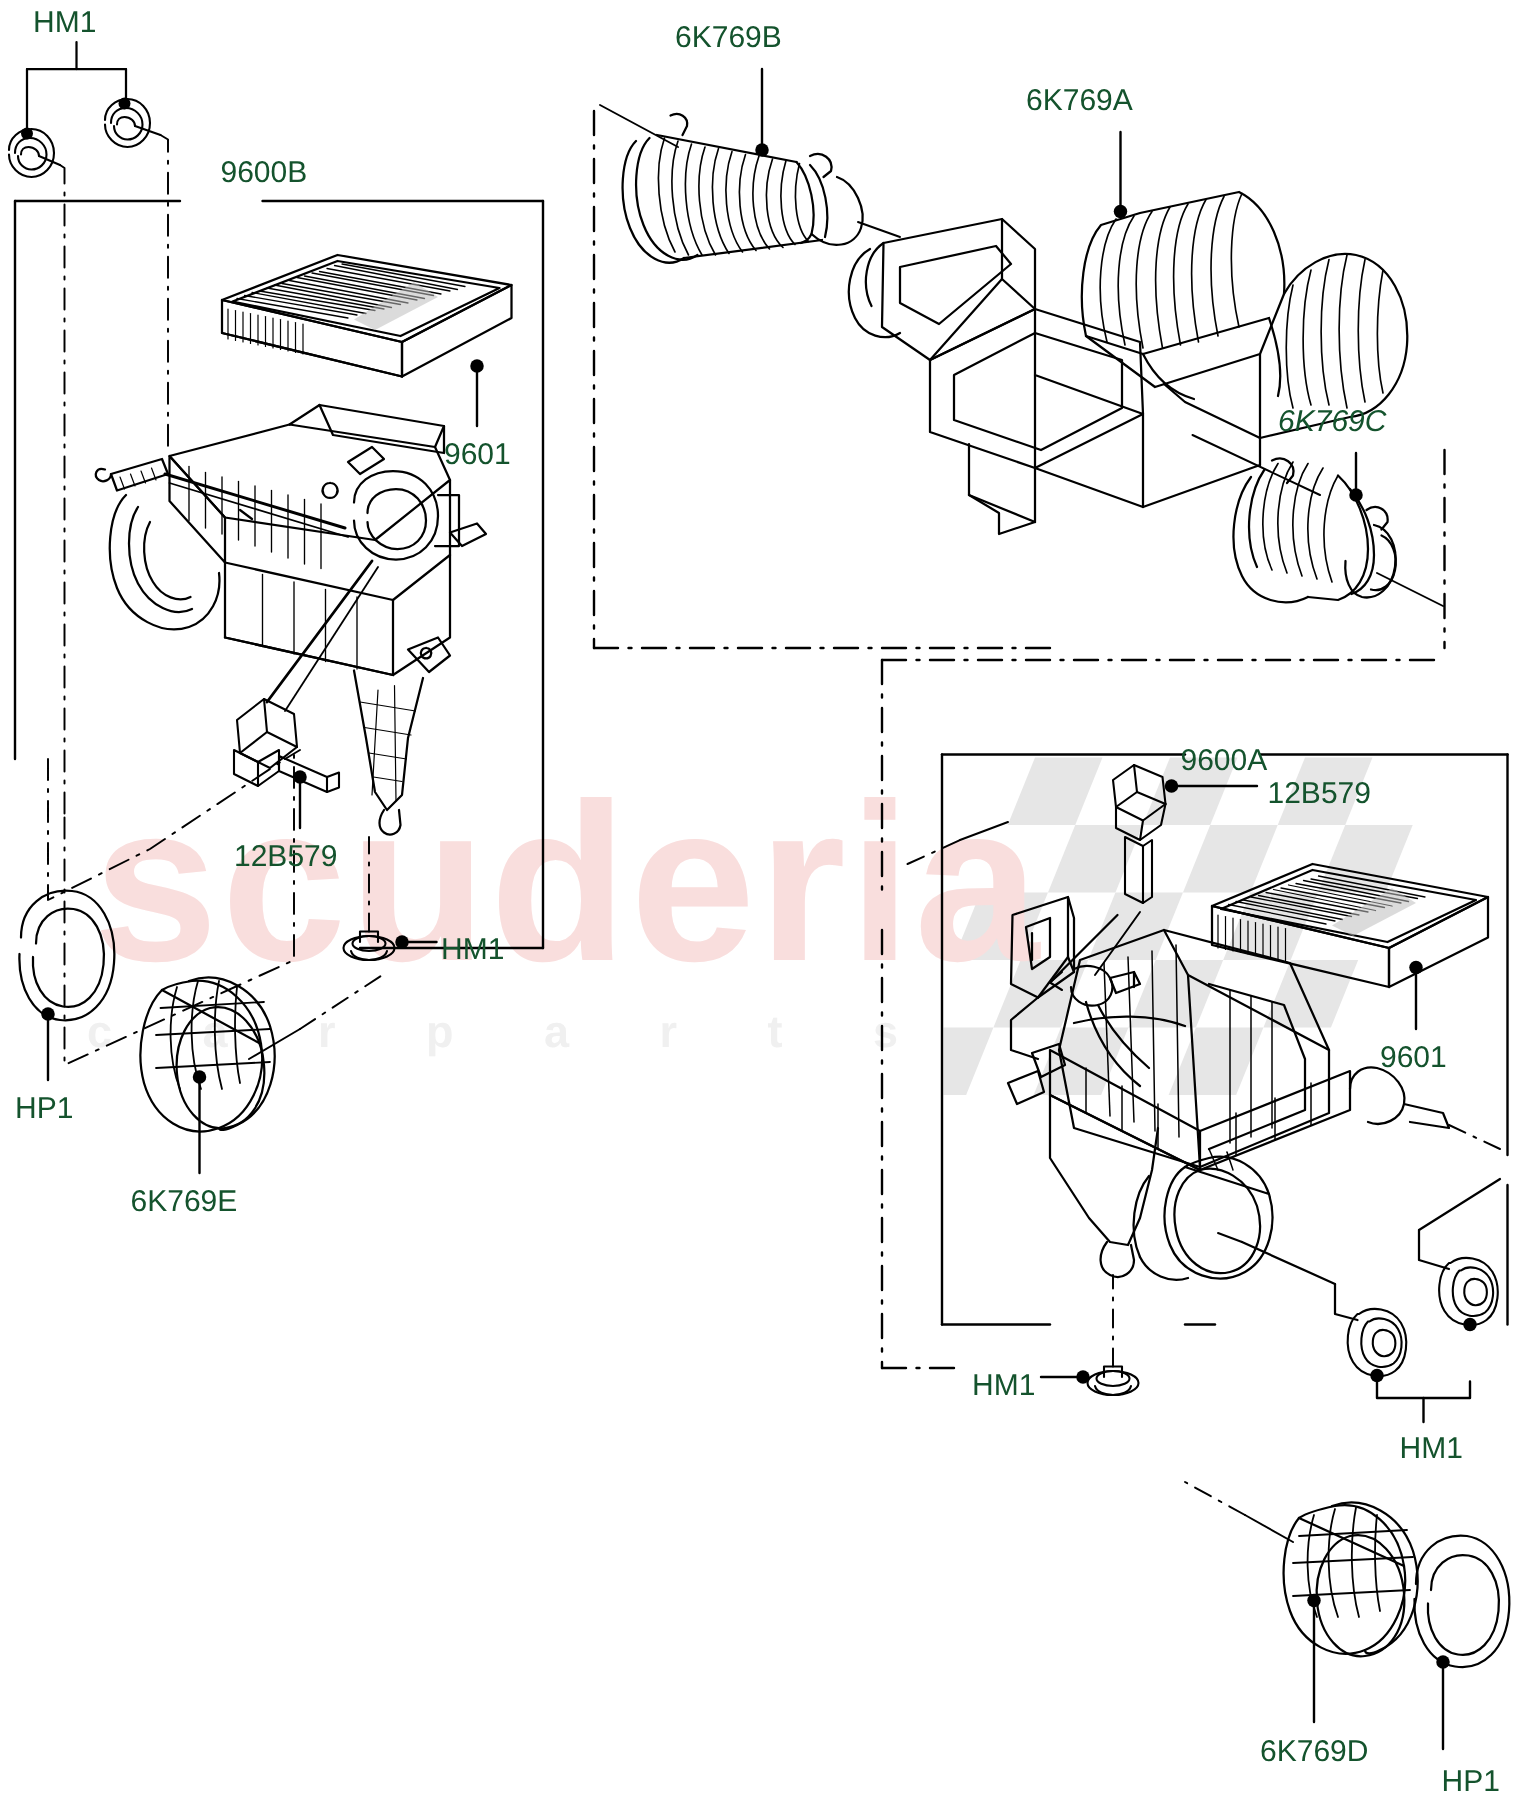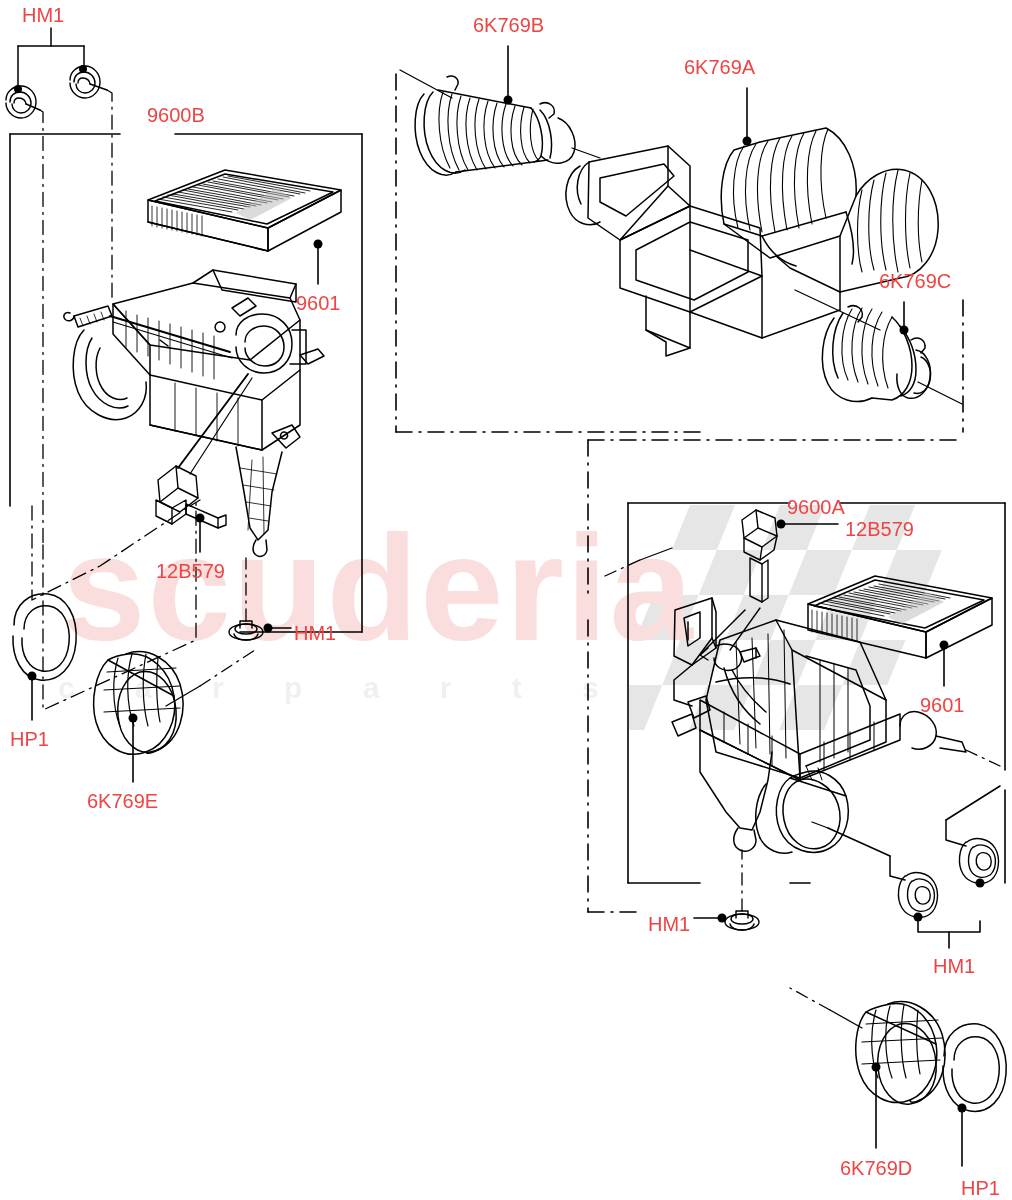--- a/index.html
+++ b/index.html
@@ -1,20 +1,20 @@
 <!DOCTYPE html>
 <html><head>
 <meta charset="utf-8">
 <style>
   html,body{margin:0;padding:0;background:#ffffff;}
   body{width:1012px;height:1200px;position:relative;overflow:hidden;
        font-family:"Liberation Sans","DejaVu Sans",sans-serif;}
   #stage{position:absolute;left:0;top:0;width:1012px;height:1200px;}
   svg.layer{position:absolute;left:0;top:0;width:1012px;height:1200px;}
-  .lbl{position:absolute;color:#ef4444;font-size:20px;font-family:"Liberation Sans","DejaVu Sans",sans-serif;white-space:nowrap;letter-spacing:0px;}
+  .lbl{position:absolute;color:#14532d;font-size:20px;font-family:"Liberation Sans","DejaVu Sans",sans-serif;white-space:nowrap;letter-spacing:0px;}
 </style>
 </head>
 <body>
 
 <div id="stage">
 
   <svg class="layer" viewBox="0 0 1012 1200">
     <defs>
       <clipPath id="clip9600A">
           <rect x="629" y="504" width="375" height="378"></rect>
@@ -593,23 +593,23 @@
 
   </svg>
 
   <div class="lbl" style="left:22px;top:4px;">HM1</div>
   <div class="lbl" style="left:147px;top:104px;">9600B</div>
   <div class="lbl" style="left:296px;top:292px;">9601</div>
   <div class="lbl" style="left:156px;top:560px;">12B579</div>
   <div class="lbl" style="left:294px;top:622px;">HM1</div>
   <div class="lbl" style="left:10px;top:728px;">HP1</div>
   <div class="lbl" style="left:87px;top:790px;">6K769E</div>
-  <div class="lbl" style="left:473px;top:14px;">6K769B</div>
+  <div class="lbl" style="left:450px;top:14px;">6K769B</div>
   <div class="lbl" style="left:684px;top:56px;">6K769A</div>
-  <div class="lbl" style="left:879px;top:270px;">6K769C</div>
+  <div class="lbl" style="left:852px;top:270px;font-style:italic;">6K769C</div>
   <div class="lbl" style="left:787px;top:496px;">9600A</div>
   <div class="lbl" style="left:845px;top:518px;">12B579</div>
   <div class="lbl" style="left:920px;top:694px;">9601</div>
   <div class="lbl" style="left:648px;top:913px;">HM1</div>
   <div class="lbl" style="left:933px;top:955px;">HM1</div>
   <div class="lbl" style="left:840px;top:1157px;">6K769D</div>
   <div class="lbl" style="left:961px;top:1177px;">HP1</div>
 
 </div>
 

